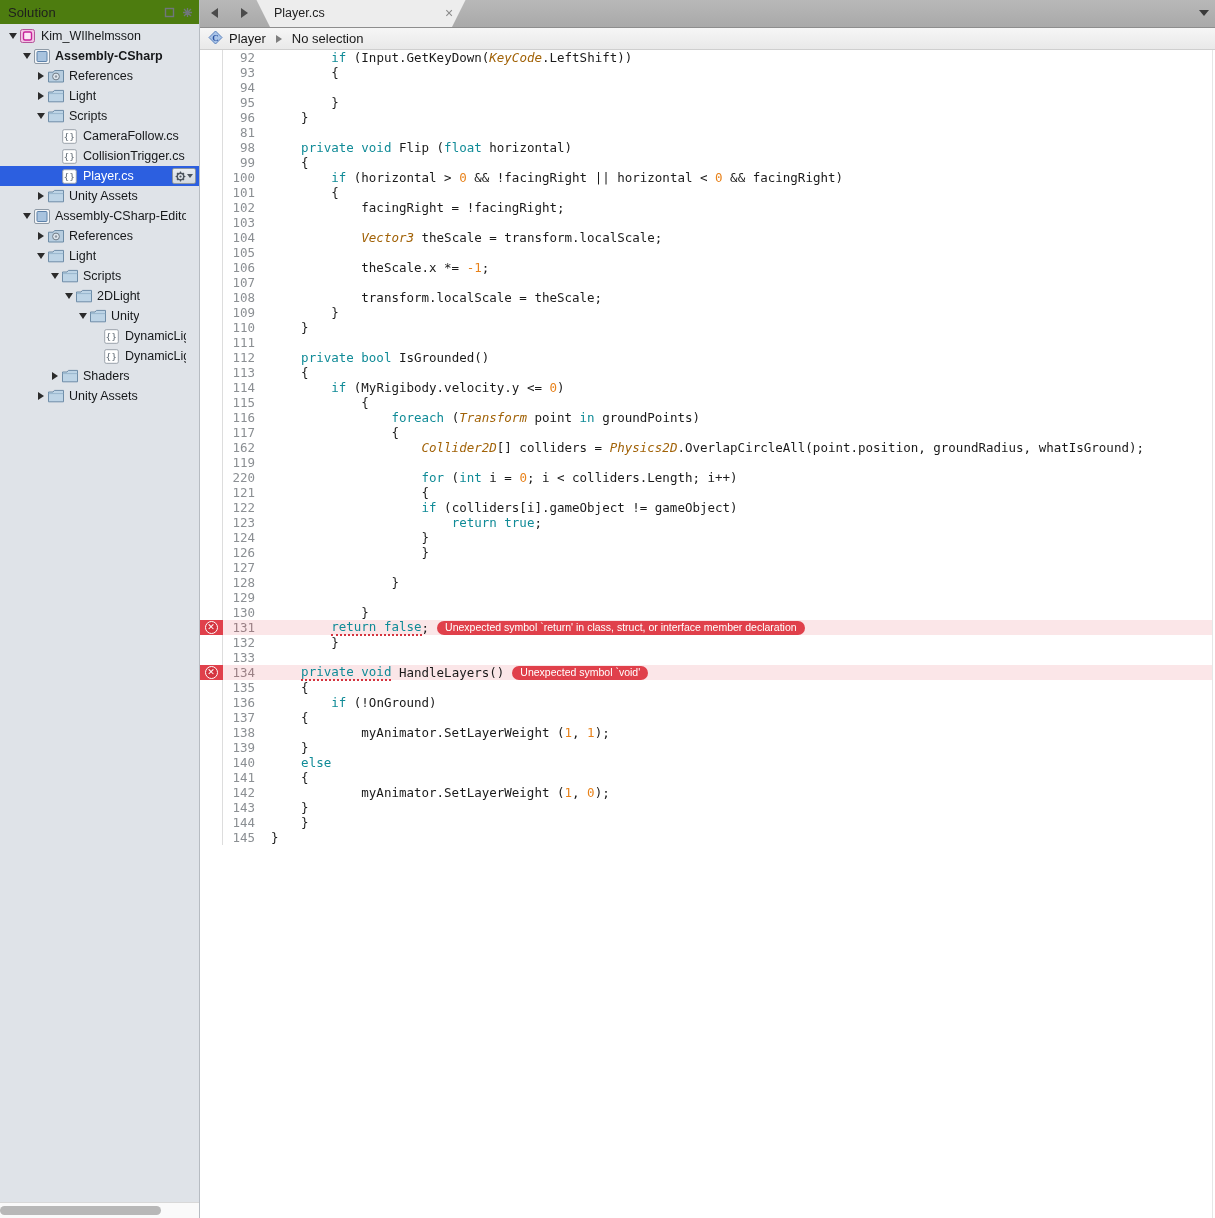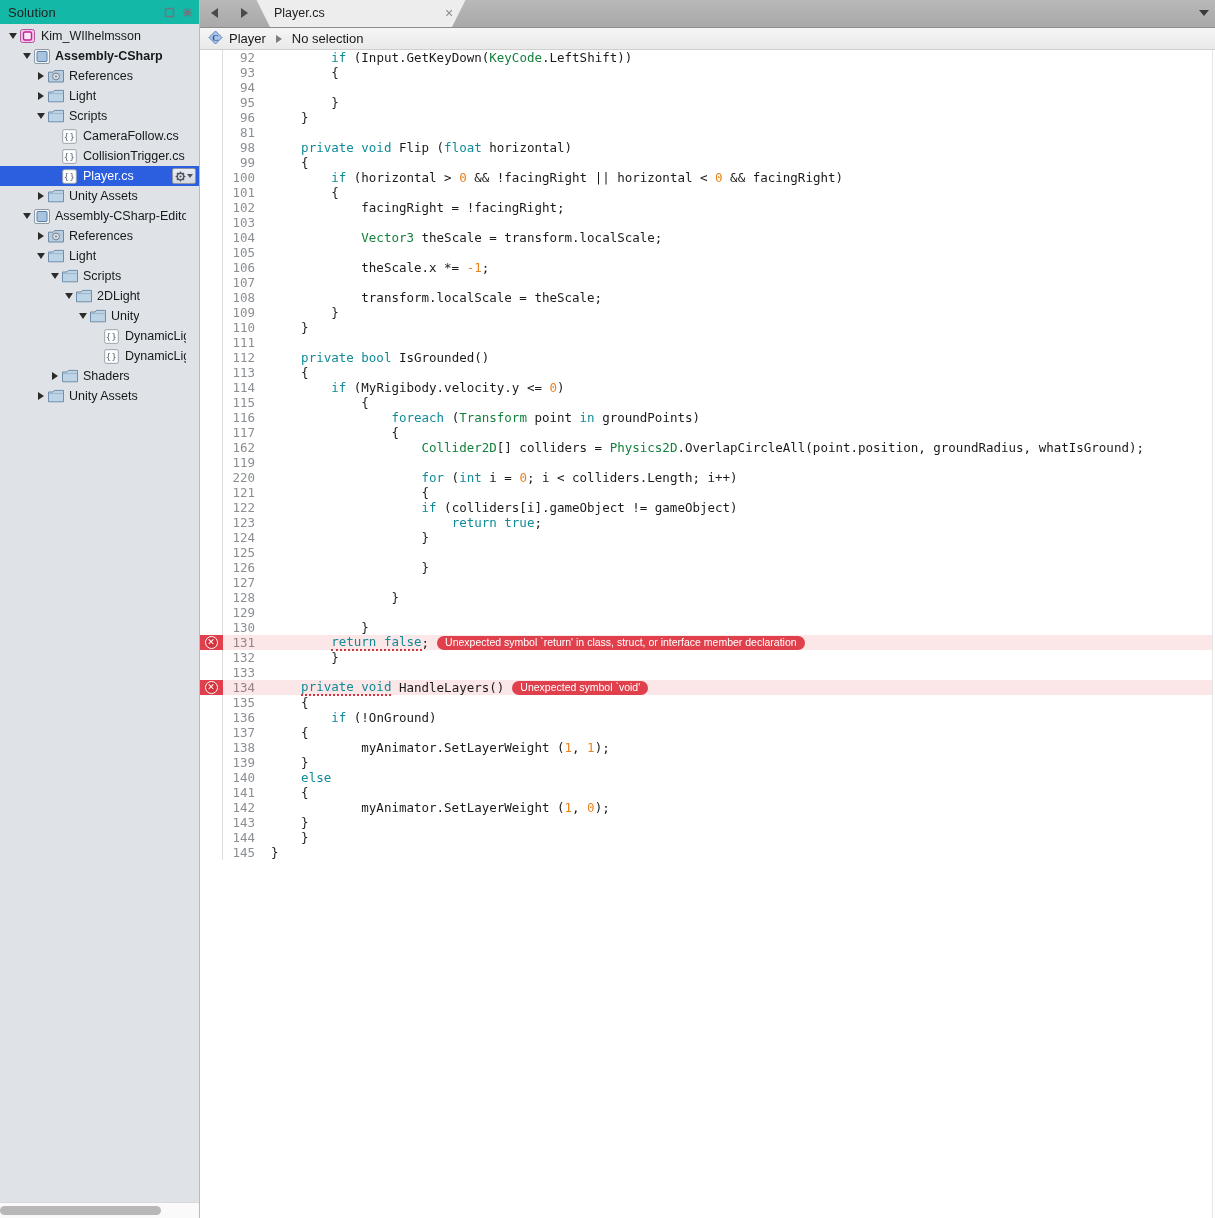--- a/index.html
+++ b/index.html
@@ -29,21 +29,21 @@
     display: flex;
     flex-direction: column;
     position: relative;
     flex: 0 0 200px;
   }
   .sol-header {
     height: 24px;
     display: flex;
     align-items: center;
     padding: 0 6px 0 8px;
-    background: #14b8a6;
+    background: #4d7c0f;
     flex: 0 0 24px;
   }
   .sol-title {
     font-size: 13px;
     color: #1e1e1e;
     letter-spacing: 0.1px;
     flex: 1;
   }
   .sol-btns { display: flex; align-items: center; gap: 7px; }
   .sol-btn {
@@ -277,21 +277,21 @@
   .codetext {
     flex: 1 1 auto;
     padding-left: 10px;
     color: #1a1a1a;
     white-space: pre;
     display: flex;
     align-items: center;
     min-width: 0;
   }
   .kw  { color: #108b97; }
-  .typ { color: #15803d; }
+  .typ { color: #a16207; font-style: italic; }
   .num { color: #e8821a; }
   .pln { color: #1a1a1a; }
   .squig {
     border-bottom: 2px dotted #d4343f;
   }
   .errbadge {
     display: inline-block;
     margin-left: 8px;
     background: #e0404b;
     color: #ffffff;
@@ -648,21 +648,20 @@
           <div class="codeline"><span class="marker"></span><span class="gutter">115</span><span class="codetext"><span class="pln">            {</span></span></div>
           <div class="codeline"><span class="marker"></span><span class="gutter">116</span><span class="codetext"><span class="pln">                </span><span class="kw">foreach</span><span class="pln"> (</span><span class="typ">Transform</span><span class="pln"> point </span><span class="kw">in</span><span class="pln"> groundPoints)</span></span></div>
           <div class="codeline"><span class="marker"></span><span class="gutter">117</span><span class="codetext"><span class="pln">                {</span></span></div>
           <div class="codeline"><span class="marker"></span><span class="gutter">162</span><span class="codetext"><span class="pln">                    </span><span class="typ">Collider2D</span><span class="pln">[] colliders = </span><span class="typ">Physics2D</span><span class="pln">.OverlapCircleAll(point.position, groundRadius, whatIsGround);</span></span></div>
           <div class="codeline"><span class="marker"></span><span class="gutter">119</span><span class="codetext"></span></div>
           <div class="codeline"><span class="marker"></span><span class="gutter">220</span><span class="codetext"><span class="pln">                    </span><span class="kw">for</span><span class="pln"> (</span><span class="kw">int</span><span class="pln"> i = </span><span class="num">0</span><span class="pln">; i &lt; colliders.Length; i++)</span></span></div>
           <div class="codeline"><span class="marker"></span><span class="gutter">121</span><span class="codetext"><span class="pln">                    {</span></span></div>
           <div class="codeline"><span class="marker"></span><span class="gutter">122</span><span class="codetext"><span class="pln">                    </span><span class="kw">if</span><span class="pln"> (colliders[i].gameObject != gameObject)</span></span></div>
           <div class="codeline"><span class="marker"></span><span class="gutter">123</span><span class="codetext"><span class="pln">                        </span><span class="kw">return true</span><span class="pln">;</span></span></div>
           <div class="codeline"><span class="marker"></span><span class="gutter">124</span><span class="codetext"><span class="pln">                    }</span></span></div>
-          <div class="codeline"><span class="marker"></span><span class="gutter">125</span><span class="codetext"></span></div>
           <div class="codeline"><span class="marker"></span><span class="gutter">126</span><span class="codetext"><span class="pln">                    }</span></span></div>
           <div class="codeline"><span class="marker"></span><span class="gutter">127</span><span class="codetext"></span></div>
           <div class="codeline"><span class="marker"></span><span class="gutter">128</span><span class="codetext"><span class="pln">                }</span></span></div>
           <div class="codeline"><span class="marker"></span><span class="gutter">129</span><span class="codetext"></span></div>
           <div class="codeline"><span class="marker"></span><span class="gutter">130</span><span class="codetext"><span class="pln">            }</span></span></div>
           <div class="codeline err"><span class="marker"><span class="err-ico">✕</span></span><span class="gutter">131</span><span class="codetext"><span class="pln">        </span><span class="kw squig">return false</span><span class="pln">;</span><span class="errbadge">Unexpected symbol `return' in class, struct, or interface member declaration</span></span></div>
           <div class="codeline"><span class="marker"></span><span class="gutter">132</span><span class="codetext"><span class="pln">        }</span></span></div>
           <div class="codeline"><span class="marker"></span><span class="gutter">133</span><span class="codetext"></span></div>
           <div class="codeline err"><span class="marker"><span class="err-ico">✕</span></span><span class="gutter">134</span><span class="codetext"><span class="pln">    </span><span class="kw squig">private void</span><span class="pln"> HandleLayers()</span><span class="errbadge">Unexpected symbol `void'</span></span></div>
           <div class="codeline"><span class="marker"></span><span class="gutter">135</span><span class="codetext"><span class="pln">    {</span></span></div>

